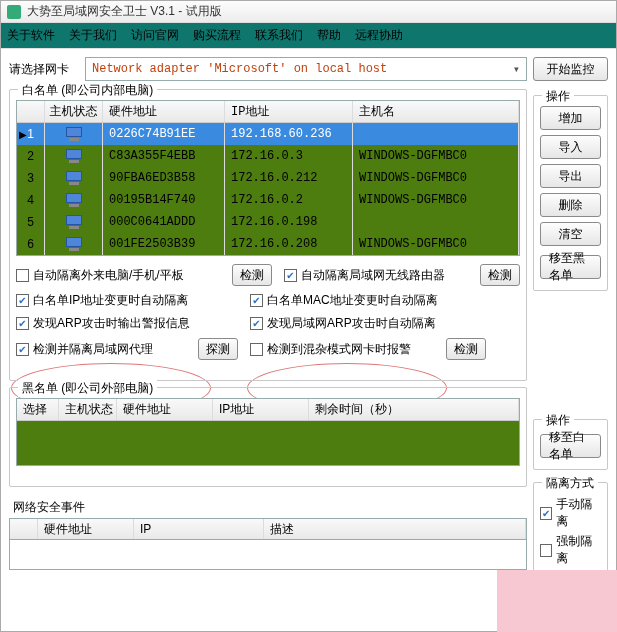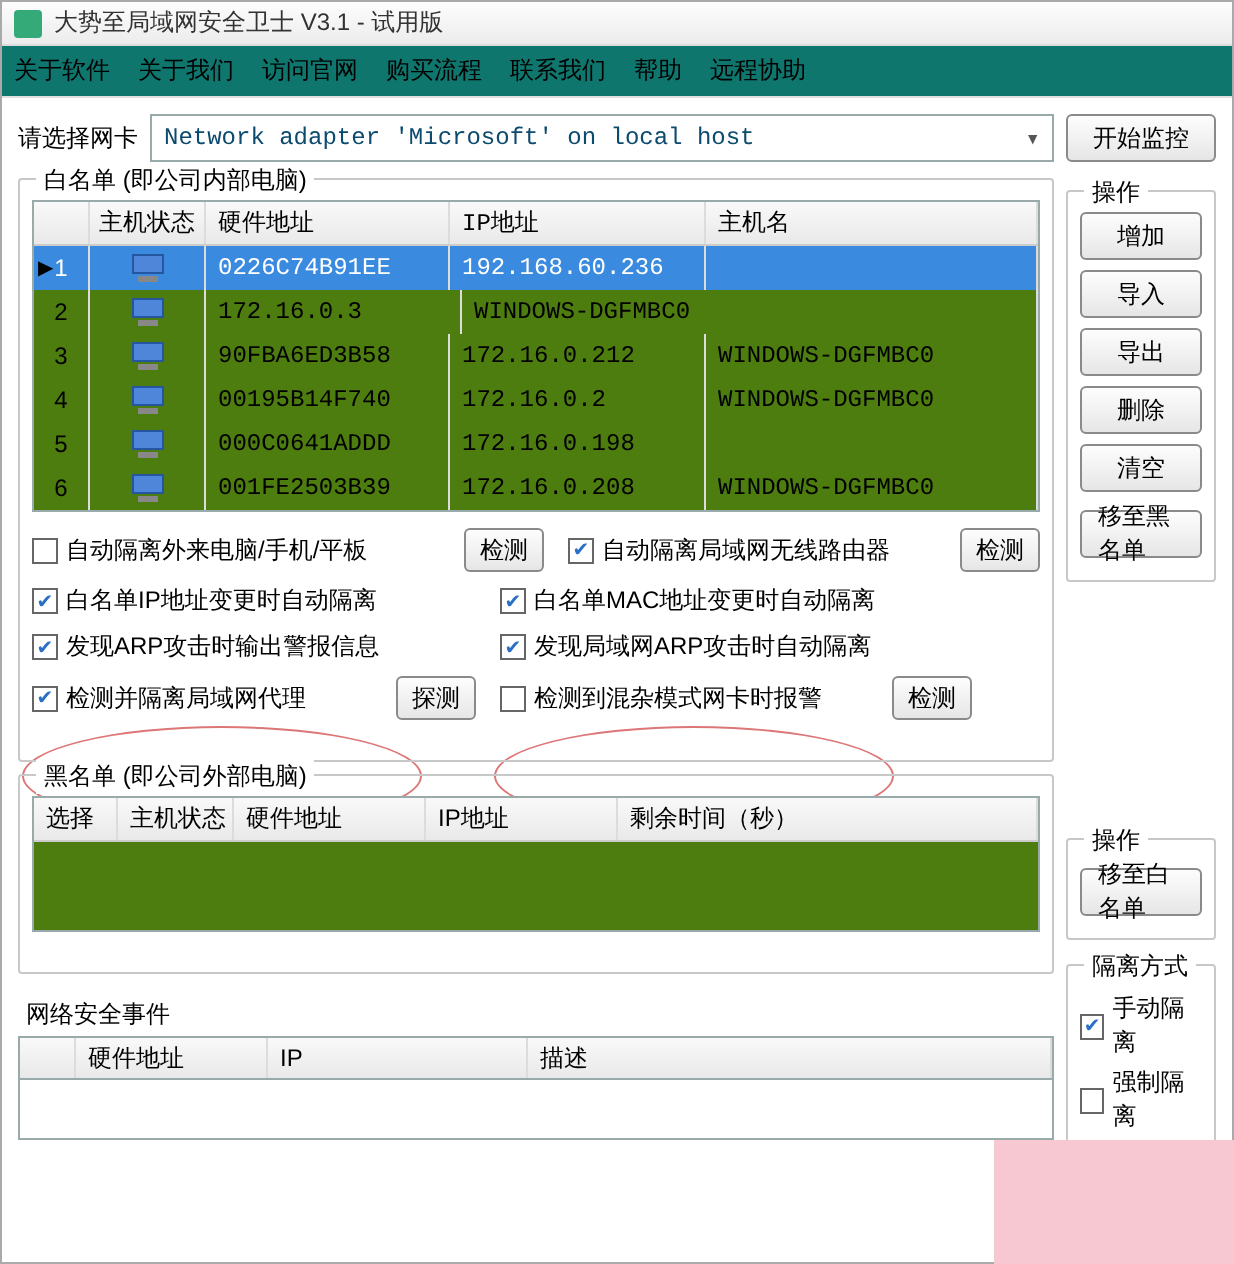--- a/index.html
+++ b/index.html
@@ -5,23 +5,23 @@
   * { box-sizing: border-box; margin: 0; padding: 0; }
   body { font-family: "Microsoft YaHei", SimSun, sans-serif; font-size: 12px; background: #f0f0f0; color: #000; width: 617px; height: 632px; overflow: hidden; }
   .window { background: #fff; border: 1px solid #aaa; height: 100%; display: flex; flex-direction: column; }
   .titlebar { background: linear-gradient(#fdfdfd,#ececec); height: 22px; display: flex; align-items: center; padding: 0 6px; font-size: 12px; color: #333; border-bottom: 1px solid #ddd; }
   .titlebar .icon { width: 14px; height: 14px; background: #3a7; border-radius: 2px; margin-right: 6px; }
   .menubar { background: #0f766e; height: 26px; display: flex; align-items: center; padding: 0 6px; border-bottom: 1px solid #e0e0e0; gap: 14px; }
   .menubar span { cursor: default; }
   .body { flex: 1; display: flex; padding: 8px 8px 0 8px; gap: 6px; }
   .main { flex: 1; display: flex; flex-direction: column; }
   .side { width: 105px; display: flex; flex-direction: column; gap: 6px; }
-  .adapter-row { display: flex; align-items: center; gap: 6px; margin-bottom: 8px; }
+  .adapter-row { display: flex; align-items: center; gap: 16px; margin-bottom: 8px; }
   .adapter-row label { white-space: nowrap; }
-  .adapter-select { flex: 1; height: 24px; border: 1px solid #9aa; background: #fff; display: flex; align-items: center; padding: 0 6px; font-family: "Courier New", monospace; color: #0c4a6e; position: relative; }
+  .adapter-select { flex: 1; height: 24px; border: 1px solid #9aa; background: #fff; display: flex; align-items: center; padding: 0 6px; font-family: "Courier New", monospace; color: #c2410c; position: relative; }
   .adapter-select::after { content: "▾"; position: absolute; right: 6px; color: #555; }
   .btn { display: inline-flex; align-items: center; justify-content: center; min-width: 78px; height: 24px; border: 1px solid #8a8a8a; background: linear-gradient(#fdfdfd,#e6e6e6); border-radius: 3px; font-size: 12px; cursor: pointer; padding: 0 8px; }
   .btn-sm { min-width: 40px; height: 22px; padding: 0 6px; }
   .group { border: 1px solid #c8c8c8; border-radius: 2px; padding: 10px 6px 20px 6px; margin-bottom: 6px; position: relative; }
   .group-title { position: absolute; top: -8px; left: 8px; background: #fff; padding: 0 4px; font-size: 12px; }
   .grid { border: 1px solid #9aa; background: #4d7c0f; }
   .grid-head, .grid-row { display: flex; align-items: center; height: 22px; }
   .grid-head { background: linear-gradient(#f9f9f9,#e9e9e9); border-bottom: 1px solid #ccc; }
   .grid-head > div, .grid-row > div { border-right: 1px solid #dcdcdc; padding: 0 6px; display: flex; align-items: center; height: 100%; overflow: hidden; white-space: nowrap; }
   .c-idx { width: 28px; justify-content: center; }
@@ -106,20 +106,21 @@
                 </div>
                 <div class="c-hw">0226C74B91EE</div>
                 <div class="c-ip">192.168.60.236</div>
                 <div class="c-host"></div>
               </div>
               <div class="grid-row">
                 <div class="c-idx" style="position:relative">2</div>
                 <div class="c-stat">
                   <span class="pc-icon"></span>
                 </div>
+                <div class="c-hw">C83A355F4EBB</div>
                 <div class="c-ip">172.16.0.3</div>
                 <div class="c-host">WINDOWS-DGFMBC0</div>
               </div>
               <div class="grid-row">
                 <div class="c-idx" style="position:relative">3</div>
                 <div class="c-stat">
                   <span class="pc-icon"></span>
                 </div>
                 <div class="c-hw">90FBA6ED3B58</div>
                 <div class="c-ip">172.16.0.212</div>

